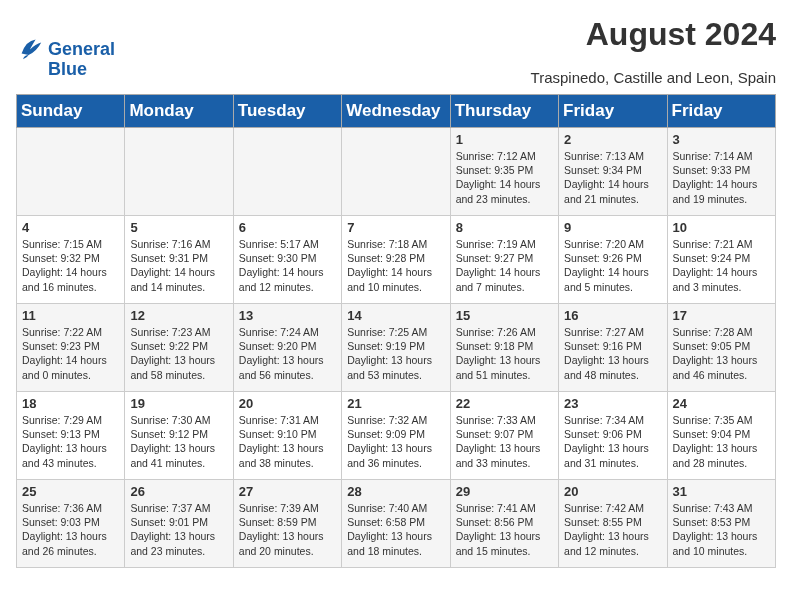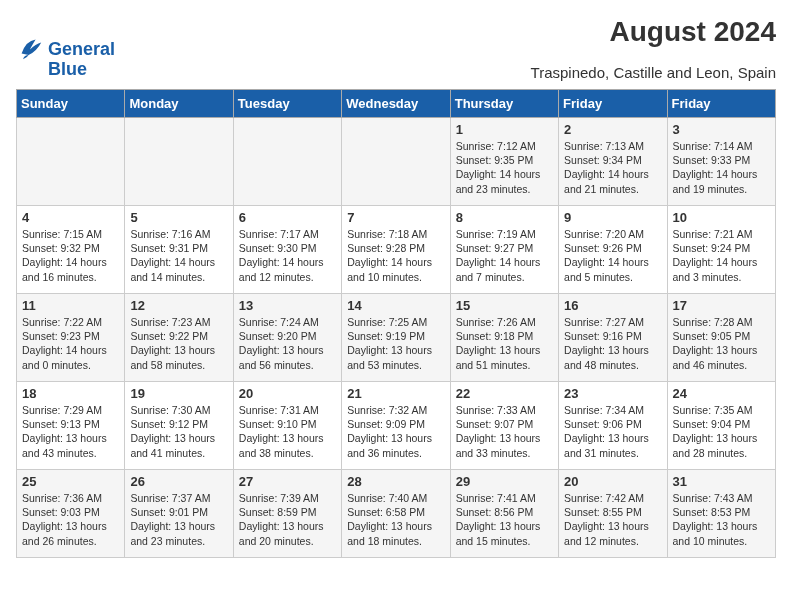--- a/index.html
+++ b/index.html
@@ -32,37 +32,37 @@
       color: #1a5fa8;
     }
     .logo-bird {
       width: 28px;
       height: 28px;
     }
     .title-block {
       text-align: right;
     }
     .month-year {
-      font-size: 28px;
+      font-size: 32px;
       font-weight: bold;
       color: #333;
     }
     .subtitle {
       font-size: 15px;
       color: #333;
       margin-top: 16px;
     }
     table {
       width: 100%;
       border-collapse: collapse;
     }
     thead th {
       background-color: #1a5fa8;
       color: #fff;
-      font-size: 13px;
+      font-size: 17px;
       font-weight: bold;
       padding: 6px 4px;
       text-align: left;
       border: 1px solid #aaa;
     }
     tbody td {
       border: 1px solid #ccc;
       vertical-align: top;
       padding: 4px 5px;
       width: calc(100% / 7);
@@ -156,21 +156,21 @@
 Daylight: 14 hours and 16 minutes.</div>
         </td>
         <td>
           <span class="day-num">5</span>
           <div class="day-info">Sunrise: 7:16 AM
 Sunset: 9:31 PM
 Daylight: 14 hours and 14 minutes.</div>
         </td>
         <td>
           <span class="day-num">6</span>
-          <div class="day-info">Sunrise: 7:17 AM
+          <div class="day-info">Sunrise: 5:17 AM
 Sunset: 9:30 PM
 Daylight: 14 hours and 12 minutes.</div>
         </td>
         <td>
           <span class="day-num">7</span>
           <div class="day-info">Sunrise: 7:18 AM
 Sunset: 9:28 PM
 Daylight: 14 hours and 10 minutes.</div>
         </td>
         <td>

